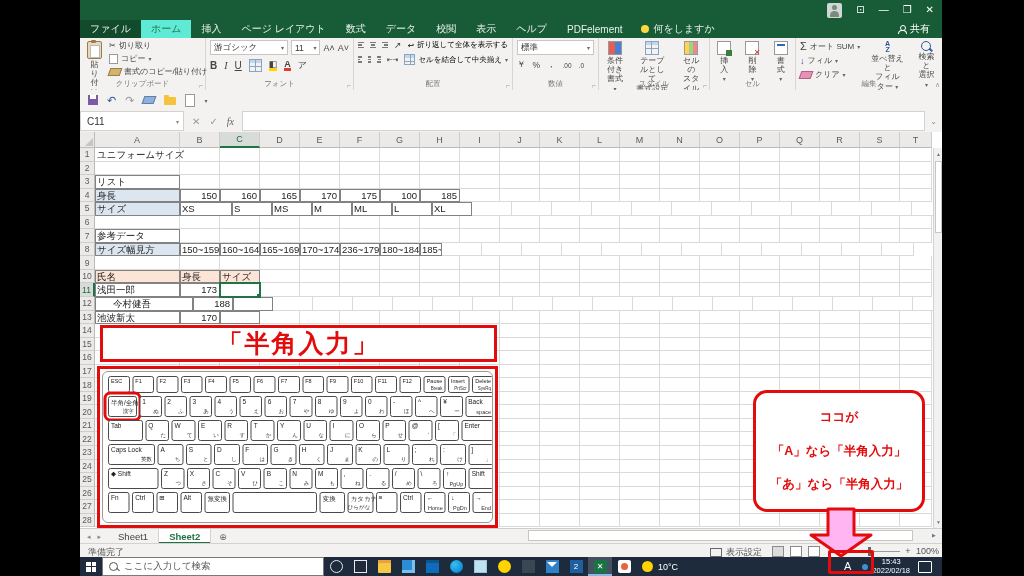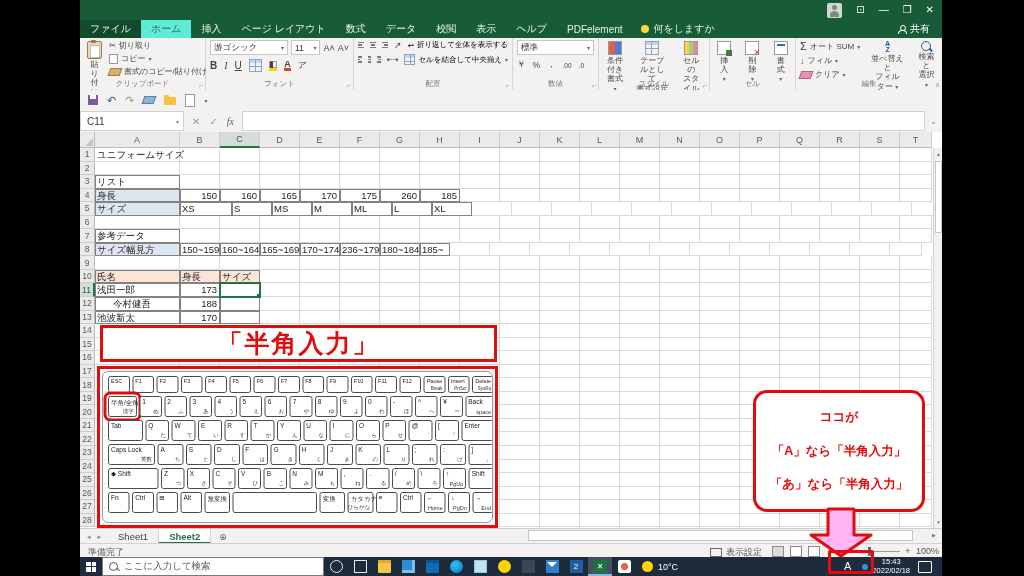--- a/index.html
+++ b/index.html
@@ -562,21 +562,21 @@
             <div class="cell" style="width: 32px;"></div>
           </div>
           <div class="grow">
             <div class="rowhdr">4</div>
             <div class="cell box f-blue" style="width: 85px;">身長</div>
             <div class="cell box al-r" style="width: 40px;">150</div>
             <div class="cell box al-r" style="width: 40px;">160</div>
             <div class="cell box al-r" style="width: 40px;">165</div>
             <div class="cell box al-r" style="width: 40px;">170</div>
             <div class="cell box al-r" style="width: 40px;">175</div>
-            <div class="cell box al-r" style="width: 40px;">260</div>
+            <div class="cell box al-r" style="width: 40px;">100</div>
             <div class="cell box al-r" style="width: 40px;">185</div>
             <div class="cell" style="width: 40px;"></div>
             <div class="cell" style="width: 40px;"></div>
             <div class="cell" style="width: 40px;"></div>
             <div class="cell" style="width: 40px;"></div>
             <div class="cell" style="width: 40px;"></div>
             <div class="cell" style="width: 40px;"></div>
             <div class="cell" style="width: 40px;"></div>
             <div class="cell" style="width: 40px;"></div>
             <div class="cell" style="width: 40px;"></div>
@@ -655,21 +655,21 @@
           </div>
           <div class="grow">
             <div class="rowhdr">8</div>
             <div class="cell box f-blue" style="width: 85px;">サイズ幅見方</div>
             <div class="cell box" style="width: 40px;">150~159</div>
             <div class="cell box" style="width: 40px;">160~164</div>
             <div class="cell box" style="width: 40px;">165~169</div>
             <div class="cell box" style="width: 40px;">170~174</div>
             <div class="cell box" style="width: 40px;">236~179</div>
             <div class="cell box" style="width: 40px;">180~184</div>
-            <div class="cell box" style="width: 30px;">185~</div>
+            <div class="cell box" style="width: 22px;">185~</div>
             <div class="cell" style="width: 40px;"></div>
             <div class="cell" style="width: 40px;"></div>
             <div class="cell" style="width: 40px;"></div>
             <div class="cell" style="width: 40px;"></div>
             <div class="cell" style="width: 40px;"></div>
             <div class="cell" style="width: 40px;"></div>
             <div class="cell" style="width: 40px;"></div>
             <div class="cell" style="width: 40px;"></div>
             <div class="cell" style="width: 40px;"></div>
             <div class="cell" style="width: 40px;"></div>
@@ -740,21 +740,21 @@
             <div class="cell" style="width: 40px;"></div>
             <div class="cell" style="width: 40px;"></div>
             <div class="cell" style="width: 40px;"></div>
             <div class="cell" style="width: 40px;"></div>
             <div class="cell" style="width: 40px;"></div>
             <div class="cell" style="width: 40px;"></div>
             <div class="cell" style="width: 32px;"></div>
           </div>
           <div class="grow">
             <div class="rowhdr">12</div>
-            <div class="cell box" style="width: 85px; padding-left: 18px;">今村健吾</div>
+            <div class="cell box" style="width: 98px; padding-left: 18px;">今村健吾</div>
             <div class="cell box al-r" style="width: 40px;">188</div>
             <div class="cell box" style="width: 40px;"></div>
             <div class="cell" style="width: 40px;"></div>
             <div class="cell" style="width: 40px;"></div>
             <div class="cell" style="width: 40px;"></div>
             <div class="cell" style="width: 40px;"></div>
             <div class="cell" style="width: 40px;"></div>
             <div class="cell" style="width: 40px;"></div>
             <div class="cell" style="width: 40px;"></div>
             <div class="cell" style="width: 40px;"></div>

